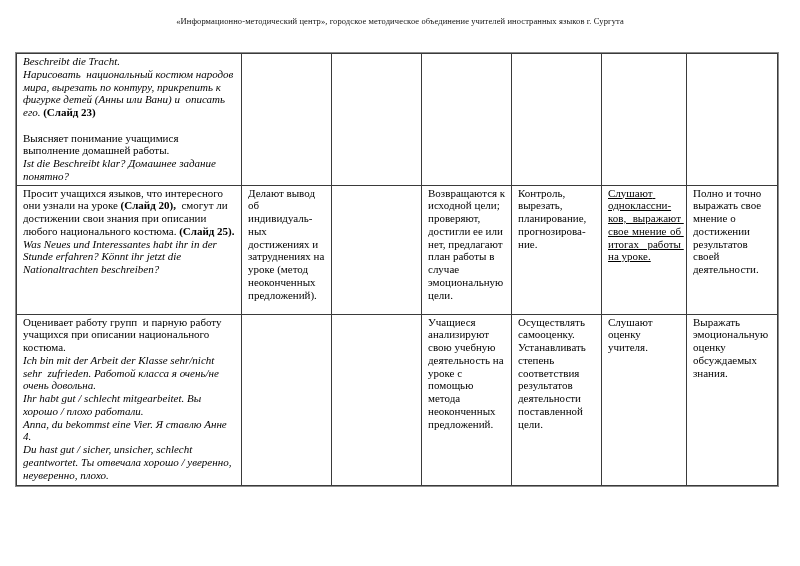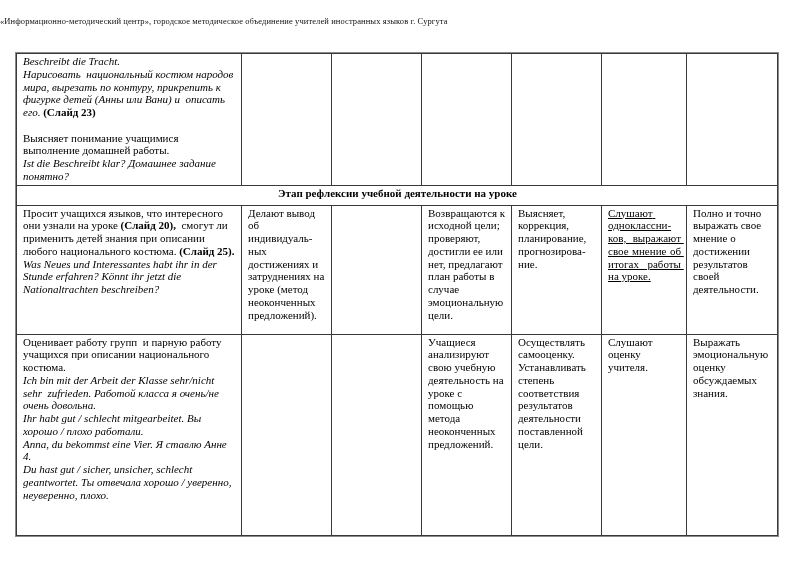--- a/index.html
+++ b/index.html
@@ -6,20 +6,21 @@
   .page{
     position:relative;
     width:800px;height:566px;
     background:#ffffff;
     font-family:"Liberation Serif","DejaVu Serif",serif;
     color:#000;
     overflow:hidden;
   }
   .doc-header{
     position:absolute;top:16px;left:0;right:0;
+    text-align:center;
     font-size:8.5px;
     color:#111;
     letter-spacing:0.1px;
   }
   table.lesson{
     position:absolute;left:16px;top:53px;
     width:761px;
     border-collapse:collapse;
     table-layout:fixed;
     font-size:11px;
@@ -35,21 +36,21 @@
   .col-1{width:225px;}
   .col-2{width:90px;}
   .col-3{width:90px;}
   .col-4{width:90px;}
   .col-5{width:90px;}
   .col-6{width:85px;}
   .col-7{width:91px;}
   tr.r-0{height:131px;}
   tr.r-1{height:20px;}
   tr.r-2{height:129px;}
-  tr.r-3{height:201px;}
+  tr.r-3{height:171px;}
   td.section{
     text-align:center;
     font-weight:bold;
     padding:1px 4px;
     vertical-align:middle;
   }
   .para{margin:0;white-space:pre-wrap;}
   .it{font-style:italic;}
   .bd{font-weight:bold;}
 </style>
@@ -78,37 +79,34 @@
             <div class="para"><span>Выясняет понимание учащимися выполнение домашней работы.</span></div>
             <div class="para"><span class="it">Ist die Beschreibt klar? Домашнее задание понятно?</span></div>
           </td>
           <td></td>
           <td></td>
           <td></td>
           <td></td>
           <td></td>
           <td></td>
         </tr>
-        <tr class="r-1">
-          <td colspan="7" class="section">Этап рефлексии учебной деятельности на уроке</td>
-        </tr>
         <tr class="r-2">
           <td>
-            <div class="para"><span>Просит учащихся языков, что интересного они узнали на уроке </span><span class="bd">(Слайд 20),</span><span>  смогут ли применить детей знания при описании любого национального костюма. </span><span class="bd">(Слайд 25).</span></div>
+            <div class="para"><span>Просит учащихся языков, что интересного они узнали на уроке </span><span class="bd">(Слайд 20),</span><span>  смогут ли достижении свои знания при описании любого национального костюма. </span><span class="bd">(Слайд 25).</span></div>
             <div class="para"><span class="it">Was Neues und Interessantes habt ihr in der Stunde erfahren? Könnt ihr jetzt die Nationaltrachten beschreiben?</span></div>
           </td>
           <td>
             <div class="para"><span>Делают вывод об индивидуаль-ных достижениях и затруднениях на уроке (метод неоконченных предложений).</span></div>
           </td>
           <td></td>
           <td>
             <div class="para"><span>Возвращаются к исходной цели; проверяют, достигли ее или нет, предлагают план работы в случае эмоциональную цели.</span></div>
           </td>
           <td>
-            <div class="para"><span>Выясняет, коррекция, планирование, прогнозирова-ние.</span></div>
+            <div class="para"><span>Контроль, вырезать, планирование, прогнозирова-ние.</span></div>
           </td>
           <td style="text-align: justify; text-decoration: underline;">
             <div class="para"><span>Слушают одноклассни-ков,  выражают свое мнение об итогах  работы на уроке.</span></div>
           </td>
           <td>
             <div class="para"><span>Полно и точно выражать свое мнение о достижении результатов своей деятельности.</span></div>
           </td>
         </tr>
         <tr class="r-3">
           <td>

